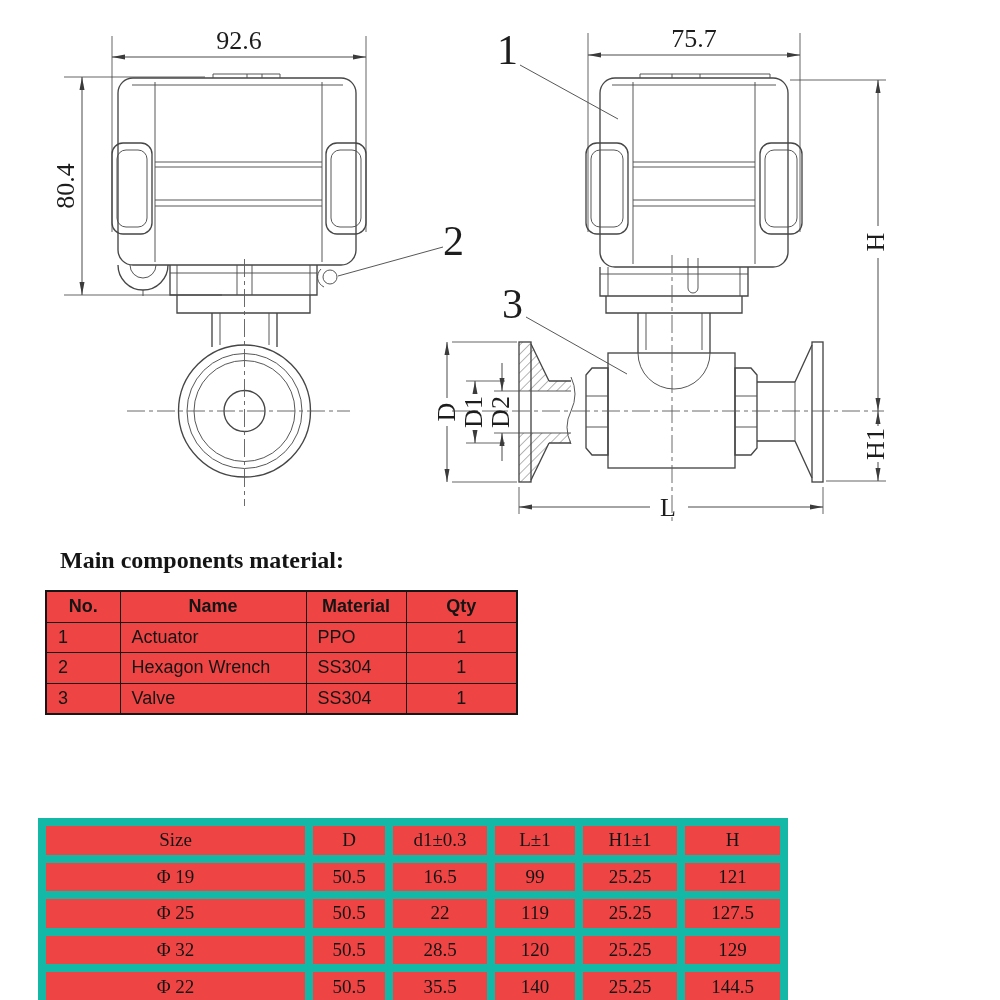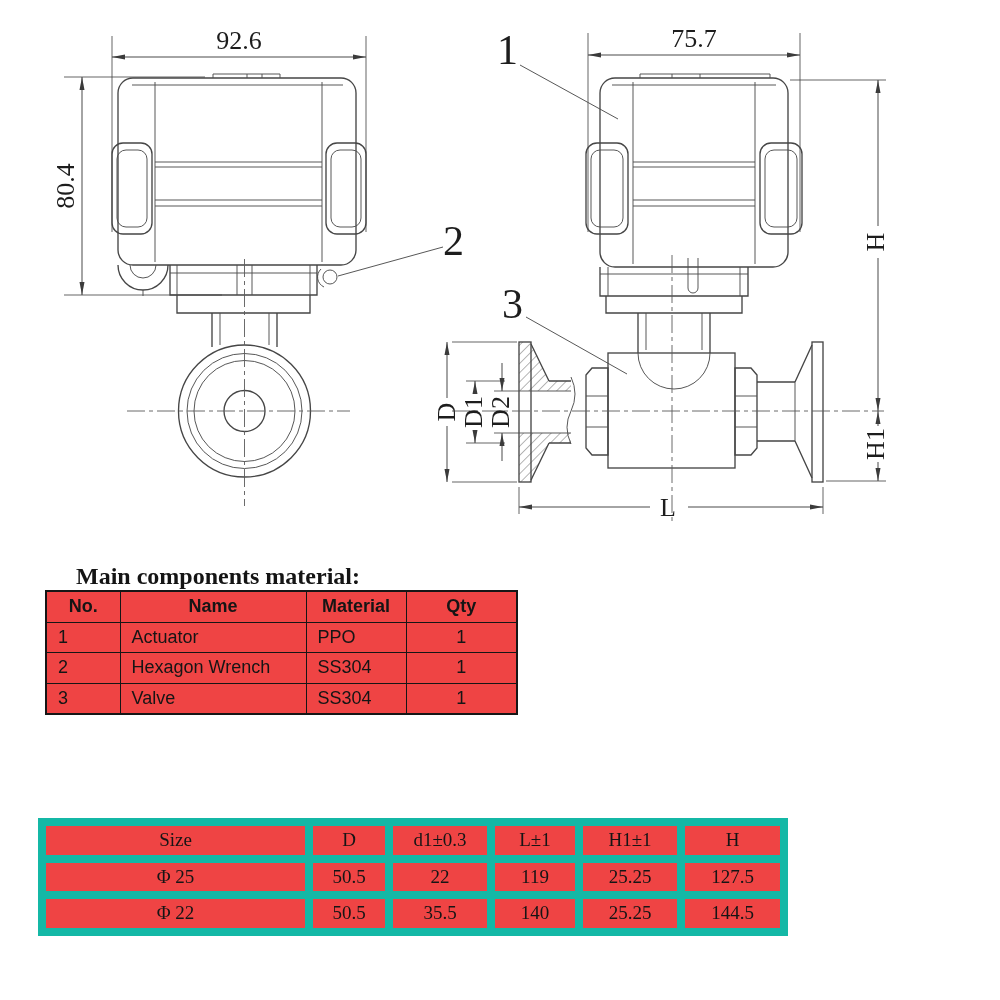--- a/index.html
+++ b/index.html
@@ -6,21 +6,21 @@
   .page{position:relative;width:1000px;height:1000px;background:#ffffff;overflow:hidden;
         font-family:"Liberation Serif", serif;color:#151515;}
   svg{position:absolute;left:0;top:0;}
   .ln{fill:none;stroke:#464646;stroke-width:1.35;}
   .thin{fill:none;stroke:#4e4e4e;stroke-width:0.95;}
   .cl{fill:none;stroke:#5a5a5a;stroke-width:0.9;stroke-dasharray:18 4 4 4;}
   .dim{fill:none;stroke:#3f3f3f;stroke-width:0.95;}
   .ext{fill:none;stroke:#4a4a4a;stroke-width:0.85;}
   .dtext{font-family:"Liberation Serif", serif;font-size:26px;fill:#1d1d1d;}
   .callout{font-family:"Liberation Serif", serif;font-size:42px;fill:#1d1d1d;}
-  .heading{position:absolute;margin:16px;font-family:"Liberation Serif", serif;
+  .heading{position:absolute;margin:0;font-family:"Liberation Serif", serif;
            font-weight:bold;font-size:24px;color:#141414;white-space:nowrap;}
   #h-components{left:60px;top:547px;}
   #h-dimensions{left:60px;top:774px;}
   table{border-collapse:collapse;table-layout:fixed;background:#ef4444;}
   .ctable{position:absolute;left:45px;top:590px;width:471px;
           font-family:"Liberation Sans", sans-serif;font-size:18px;
           border:2.5px solid #161616;}
   .ctable th,.ctable td{border:1.7px solid #161616;height:29.5px;padding:0;
           text-align:center;font-weight:normal;overflow:hidden;}
   .ctable th{font-weight:bold;}
@@ -290,28 +290,44 @@
         <th>Size</th>
         <th>D</th>
         <th>d1±0.3</th>
         <th>L±1</th>
         <th>H1±1</th>
         <th>H</th>
       </tr>
     </thead>
     <tbody>
       <tr>
+        <td>Φ 19</td>
+        <td>50.5</td>
+        <td>16.5</td>
+        <td>99</td>
+        <td>25.25</td>
+        <td>121</td>
+      </tr>
+      <tr>
         <td>Φ 25</td>
         <td>50.5</td>
         <td>22</td>
         <td>119</td>
         <td>25.25</td>
         <td>127.5</td>
       </tr>
       <tr>
+        <td>Φ 32</td>
+        <td>50.5</td>
+        <td>28.5</td>
+        <td>120</td>
+        <td>25.25</td>
+        <td>129</td>
+      </tr>
+      <tr>
         <td>Φ 22</td>
         <td>50.5</td>
         <td>35.5</td>
         <td>140</td>
         <td>25.25</td>
         <td>144.5</td>
       </tr>
     </tbody>
   </table>
 

